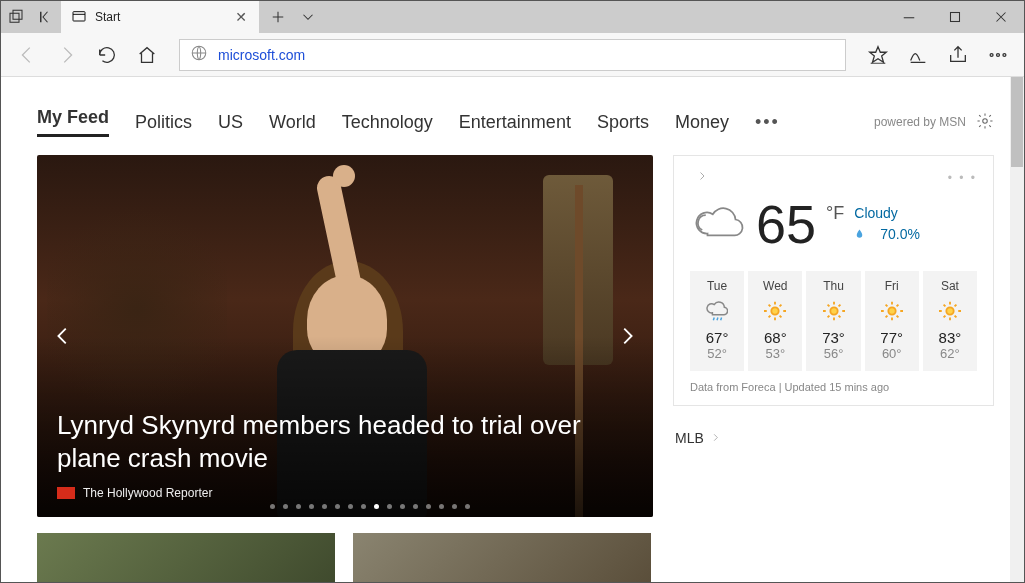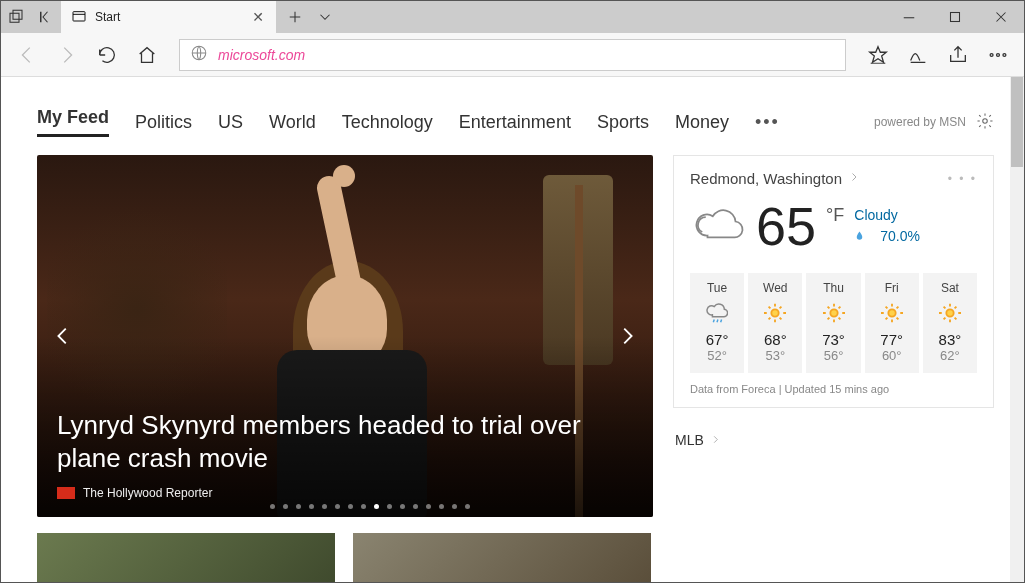--- a/index.html
+++ b/index.html
@@ -2,34 +2,34 @@
 <html><head>
 <meta charset="utf-8">
 <style>
 * { margin: 0; padding: 0; box-sizing: border-box; font-family: "Segoe UI", sans-serif; }
 body { width: 1025px; height: 583px; overflow: hidden; background: #fff; border: 1px solid #555; }
 
 
 .titlebar { height: 32px; background: #ccc; display: flex; align-items: stretch; }
 .titlebar-left { display: flex; align-items: center; }
 .titlebar-btn { width: 30px; height: 32px; display: flex; align-items: center; justify-content: center; color: #333; }
-.tab { background: #f7f7f7; display: flex; align-items: center; padding: 0 10px; gap: 8px; width: 215px; height: 32px; position: relative; }
+.tab { background: #f7f7f7; display: flex; align-items: center; padding: 0 10px; gap: 8px; width: 198px; height: 32px; position: relative; }
 .tab-favicon { width: 16px; height: 16px; display: flex; align-items: center; justify-content: center; }
 .tab-title { flex: 1; font-size: 12px; color: #222; }
 .tab-close { width: 16px; font-size: 14px; color: #555; text-align: center; }
 .titlebar-actions { display: flex; margin-left: 4px; }
 .window-controls { margin-left: auto; display: flex; }
 .window-controls .titlebar-btn { width: 46px; }
 
 
 .toolbar { height: 44px; background: #f7f7f7; display: flex; align-items: center; padding: 0 8px; gap: 4px; border-bottom: 1px solid #ddd; }
 .tool-btn { width: 36px; height: 36px; display: flex; align-items: center; justify-content: center; color: #333; }
 .tool-btn.disabled { color: #bbb; }
 .addressbar { flex: 1; margin: 0 10px; height: 32px; border: 1px solid #ccc; background: #fff; display: flex; align-items: center; padding: 0 10px; gap: 10px; }
-.addressbar input { flex: 1; border: none; outline: none; font-size: 14px; color: #ec4899; background: transparent; font-style: italic; }
+.addressbar input { flex: 1; border: none; outline: none; font-size: 14px; color: #1d4ed8; background: transparent; }
 
 
 .content { height: calc(583px - 32px - 44px - 2px); display: flex; }
 .page { flex: 1; padding: 30px 16px 0 36px; overflow: hidden; }
 .scrollbar-track { width: 14px; background: #f0f0f0; position: relative; }
 .scrollbar-thumb { position: absolute; top: 0; left: 1px; width: 12px; height: 90px; background: #c0c0c0; }
 
 
 .navrow { display: flex; align-items: center; gap: 26px; margin-bottom: 18px; }
 .navitem { font-size: 18px; color: #333; white-space: nowrap; }
@@ -283,21 +283,20 @@
         </div>
         <div class="thumbs">
           <div class="thumb"></div>
           <div class="thumb b"></div>
         </div>
       </div>
 
       <div class="sidecol">
         <div class="weather-card">
           <div class="weather-head">
-            <span class="weather-loc">Redmond, Washington</span>
             <span class="weather-chev">
               <svg class="icon" viewBox="0 0 24 24" style="width:12px;height:12px">
                   <path d="M9 5l7 7-7 7"></path>
                 </svg>
             </span>
             <span class="weather-menu">• • •</span>
           </div>
           <div class="weather-now">
             <span>
               <svg class="cloud-lg" viewBox="0 0 64 64" fill="none" stroke-width="2">

